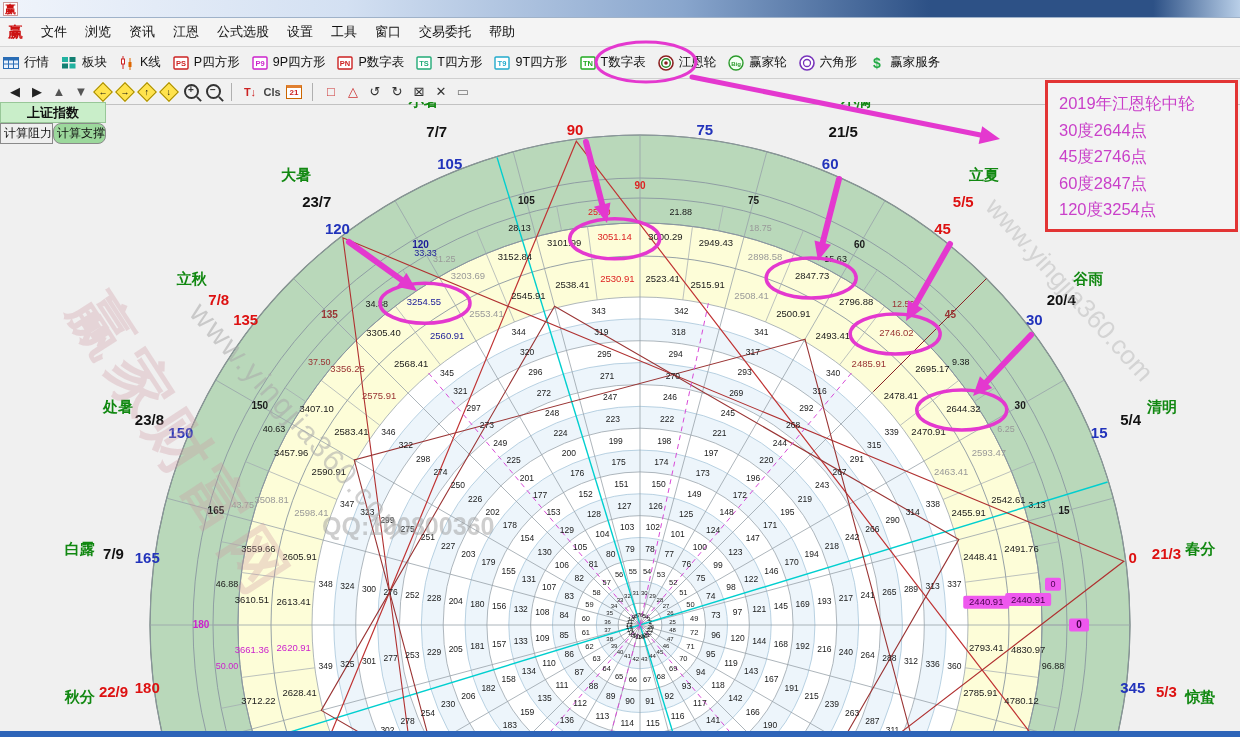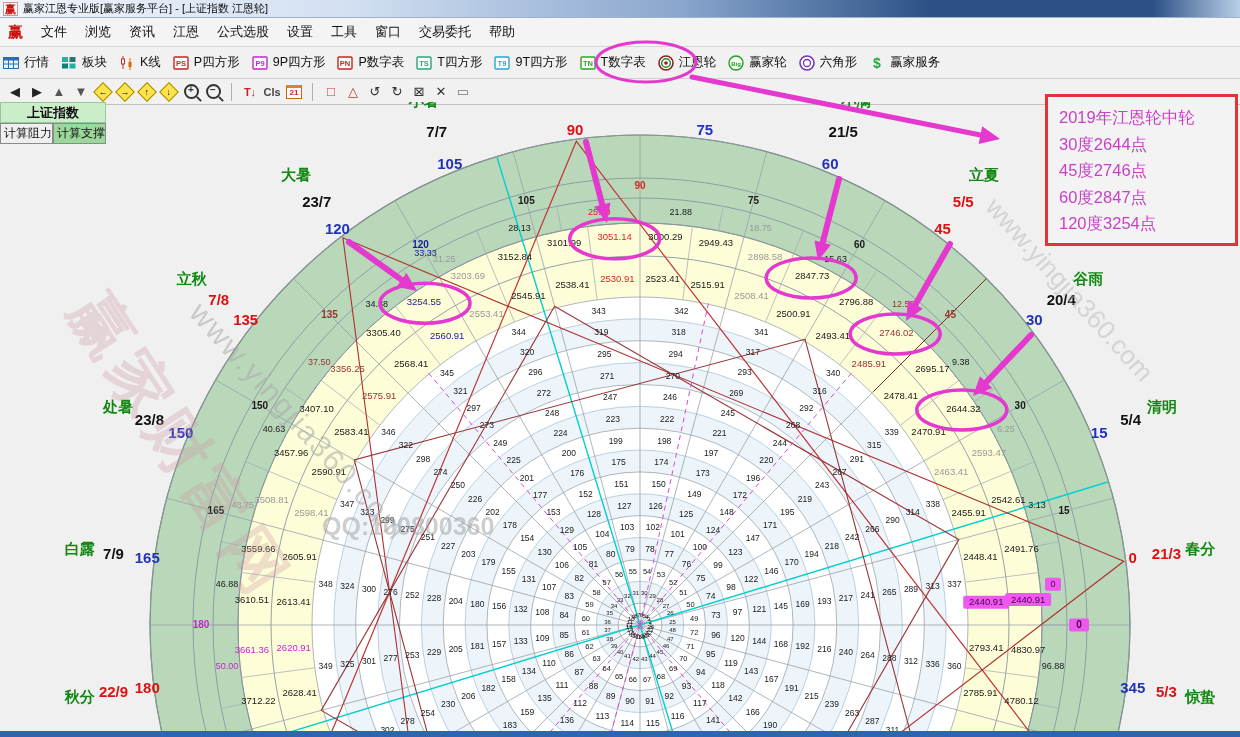--- a/index.html
+++ b/index.html
@@ -24,39 +24,38 @@
   .mag::after{content:"";position:absolute;width:6px;height:2px;background:#333;right:-5px;bottom:-3px;transform:rotate(45deg);}
   .cal{width:14px;height:10px;border:1px solid #cc6600;border-top:3px solid #e08030;background:#fff;color:#cc2222;font-size:8px;font-weight:bold;line-height:10px;text-align:center;}
   
   .sidebar{position:absolute;left:0;top:102px;width:106px;z-index:10;}
   .sb-header{background:#c9eec9;border:1px solid #98c798;text-align:center;height:19px;line-height:19px;font-weight:bold;font-size:13px;color:#111;}
   .sb-row{background:#a9d3f0;color:#c01414;height:26px;line-height:26px;padding-left:1px;border-bottom:1px solid #e7f2fb;
           white-space:nowrap;overflow:hidden;font-size:12px;font-weight:bold;}
   .sb-buttons{display:flex;}
   .sb-btn{flex:1;text-align:right;height:19px;line-height:19px;border:1px solid #8a8a8a;font-size:12px;color:#111;cursor:default;}
   .sb-btn.resist{background:#efefef;}
-  .sb-btn.support{background:#9cd89c;}
+  .sb-btn.support{background:#9cd89c;border-radius:8px;}
   
   #wheel{position:absolute;left:0;top:102px;z-index:1;}
   #anno-overlay{position:absolute;left:0;top:0;z-index:70;pointer-events:none;}
   .wm{position:absolute;pointer-events:none;white-space:nowrap;}
   .wm-brand{left:120px;top:276px;font-size:62px;font-weight:bold;letter-spacing:8px;color:rgba(205,150,160,0.30);transform:rotate(57deg);transform-origin:left top;z-index:5;}
   .wm-site{left:208px;top:296px;font-size:30px;letter-spacing:2px;color:rgba(170,170,170,0.55);transform:rotate(48deg);transform-origin:left top;z-index:5;}
   .wm-site2{left:1002px;top:192px;font-size:26px;color:rgba(178,178,178,0.45);transform:rotate(48deg);transform-origin:left top;z-index:3;}
   .wm-qq{left:322px;top:512px;font-size:25px;font-weight:bold;color:rgba(158,158,158,0.5);z-index:5;}
-  .redbox{position:absolute;left:1045px;top:94px;width:176px;border:3px solid #e23434;background:#f3f3f3;z-index:40;padding:7px 0 6px 11px;}
+  .redbox{position:absolute;left:1045px;top:80px;width:176px;border:3px solid #e23434;background:#f3f3f3;z-index:40;padding:7px 0 6px 11px;}
   .redbox div{color:#c93fc9;font-size:16.5px;line-height:26.5px;font-weight:500;}
   .taskbar{position:absolute;left:0;bottom:0;width:1240px;height:6px;background:#2e64b8;z-index:80;}
 </style>
 </head>
 <body>
 
 <div class="titlebar">
   <span class="win-logo">赢</span>
-  <span>赢家江恩专业版[赢家服务平台] - [上证指数 江恩轮]</span>
 </div>
 
 <div class="menubar">
   <span class="menu-logo">赢</span>
 
 <div class="menu-item">文件</div>
     <div class="menu-item">浏览</div>
     <div class="menu-item">资讯</div>
     <div class="menu-item">江恩</div>
     <div class="menu-item">公式选股</div>

